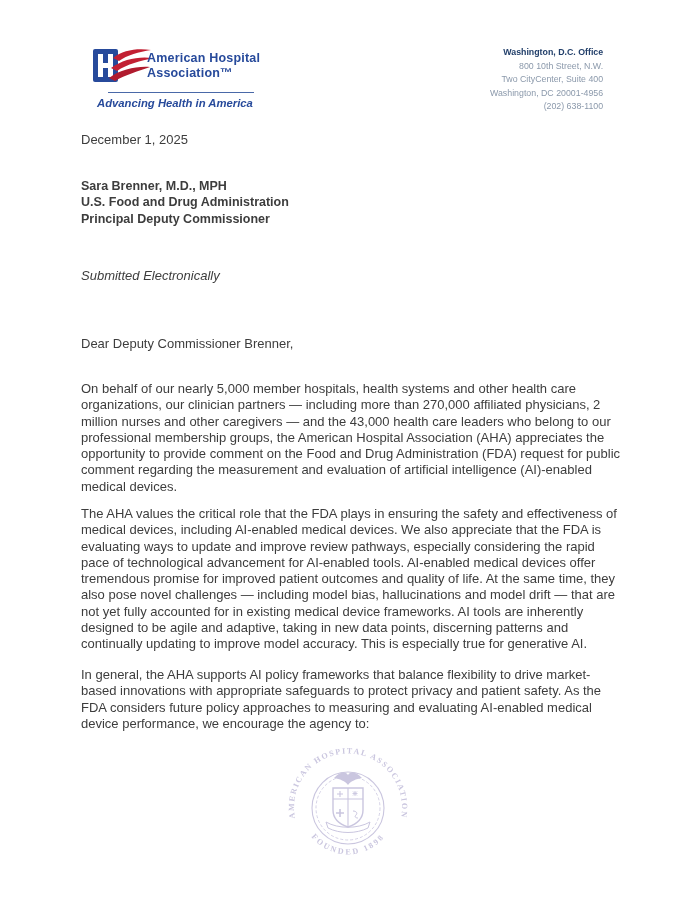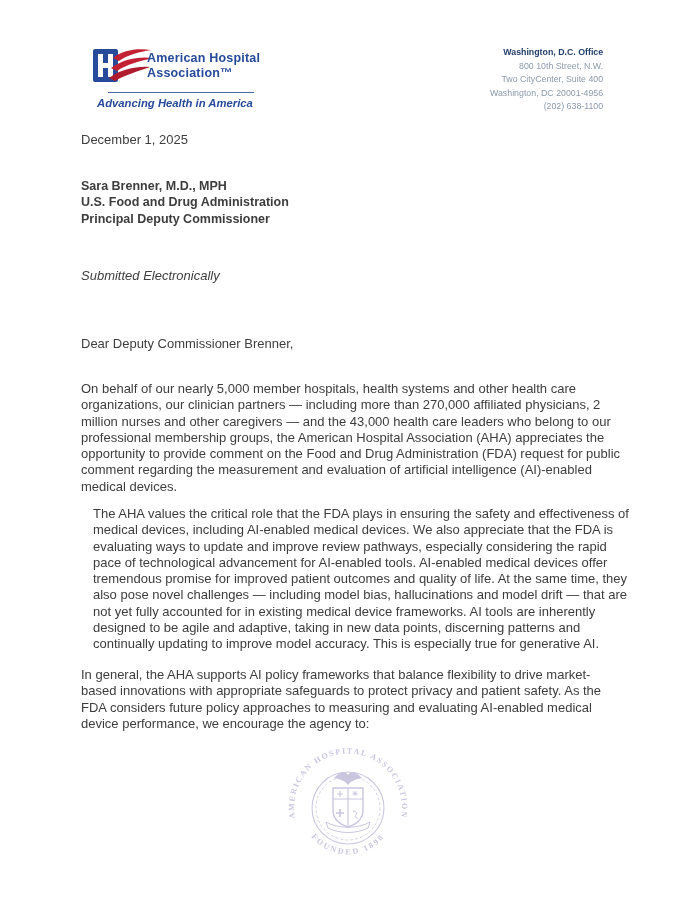--- a/index.html
+++ b/index.html
@@ -47,21 +47,21 @@
     position: absolute; left: 81px; top: 300px; width: 547px;
     font-size: 12.6px; line-height: 16.6px;
     font-weight: bold; font-style: italic; color: #2e2e2e;
   }
   .salutation-line { top: 336px; }
   .body-para {
     position: absolute; left: 81px; width: 543px;
     font-size: 13px; line-height: 16.3px; color: #3d3d3d;
   }
   .para-1 { top: 381px; }
-  .para-2 { top: 506px; margin-left: 12px; }
+  .para-2 { top: 506px; }
   .para-3 { top: 667px; }
   
   .seal-wrap { position: absolute; left: 286px; top: 746px; width: 124px; height: 124px; }
   .seal-wrap svg { display: block; }
 </style>
 </head>
 <body>
 
 <div class="page">
 

